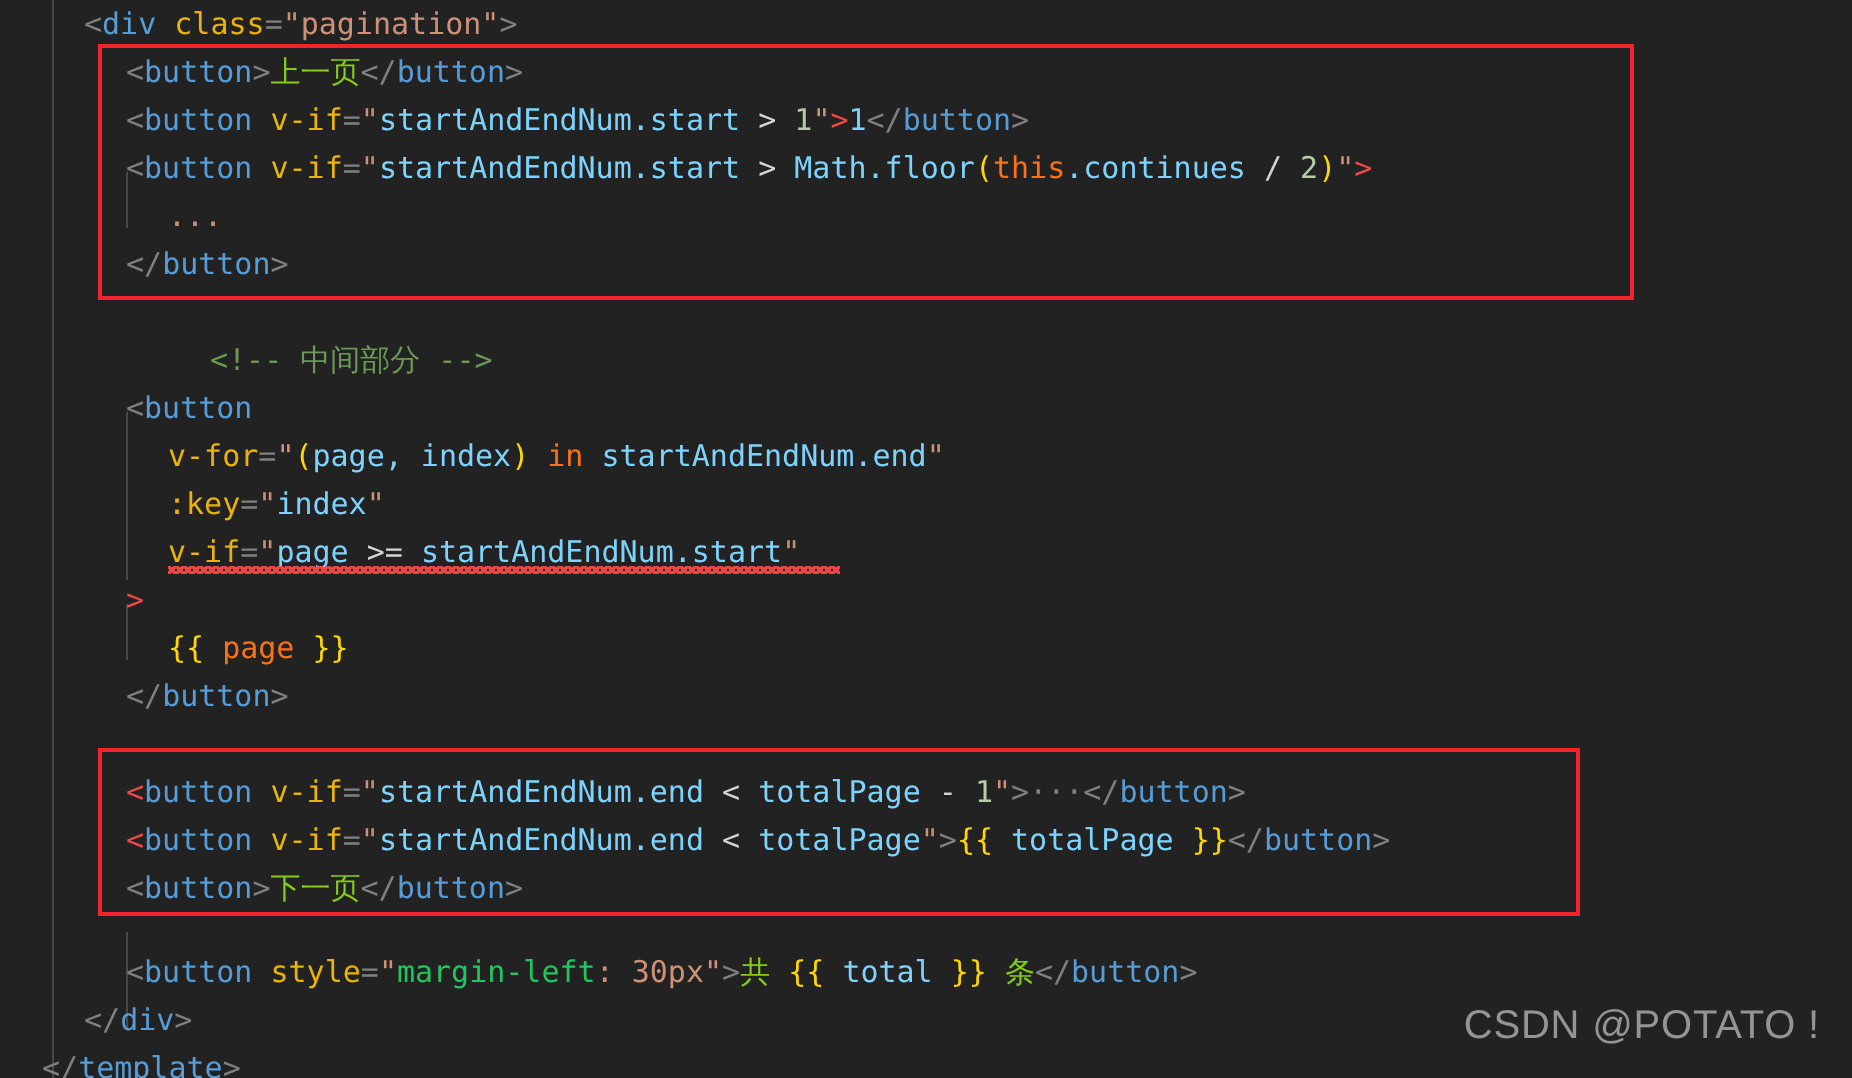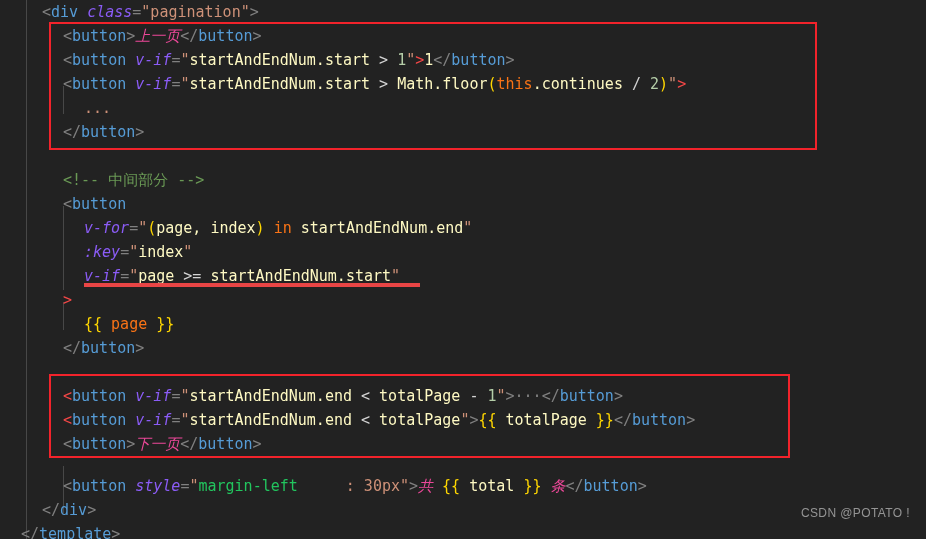--- a/index.html
+++ b/index.html
@@ -39,36 +39,36 @@
   
   .guide {
     position: absolute;
     width: 1px;
     background: #484848;
   }
 
   
   .t-punct   { color: #808080; }
   .t-tag     { color: #569CD6; }
-  .t-attr    { color: #8b5cf6; font-style: italic; }
+  .t-attr    { color: #eab308; }
   .t-eq      { color: #808080; }
   .t-quote   { color: #CE9178; }
-  .t-str     { color: #fef9c3; }
+  .t-str     { color: #7dd3fc; }
   .t-num     { color: #B5CEA8; }
   .t-op      { color: #D4D4D4; }
   .t-kw      { color: #f97316; }
   .t-paren   { color: #FFD700; }
   .t-brace   { color: #FFD700; }
   .t-err     { color: #F44747; }
   .t-gt-red  { color: #F44747; }
-  .t-comment { color: #6A9955; }
+  .t-comment { color: #6A9955; margin-left: 42px; }
   .t-css-prop{ color: #22c55e; }
-  .t-css-val { color: #CE9178; margin-left: 48px; }
+  .t-css-val { color: #CE9178; }
   .t-text    { color: #D4D4D4; }
-  .t-cn      { color: #ec4899; font-style: italic; }
+  .t-cn      { color: #84cc16; }
   .t-dots    { color: #CE9178; }
   .t-ellipsis{ color: #808080; }
 
   
   .squiggle {
     position: absolute;
     height: 4px;
     background-image:
       linear-gradient(135deg, transparent 0 35%, #F44747 35% 65%, transparent 65% 100%),
       linear-gradient(45deg, transparent 0 35%, #F44747 35% 65%, transparent 65% 100%);
@@ -82,21 +82,21 @@
     position: absolute;
     border: 2px solid #F2232B;
     box-sizing: border-box;
     pointer-events: none;
   }
 
   .watermark {
     position: absolute;
     color: #a8a8a8;
     font-family: "Liberation Sans", sans-serif;
-    font-size: 12px;
+    font-size: 20px;
     letter-spacing: 0.4px;
     opacity: 0.85;
   }
 </style>
 </head>
 <body>
 
 <div id="screen">
 
   <div id="guides">

